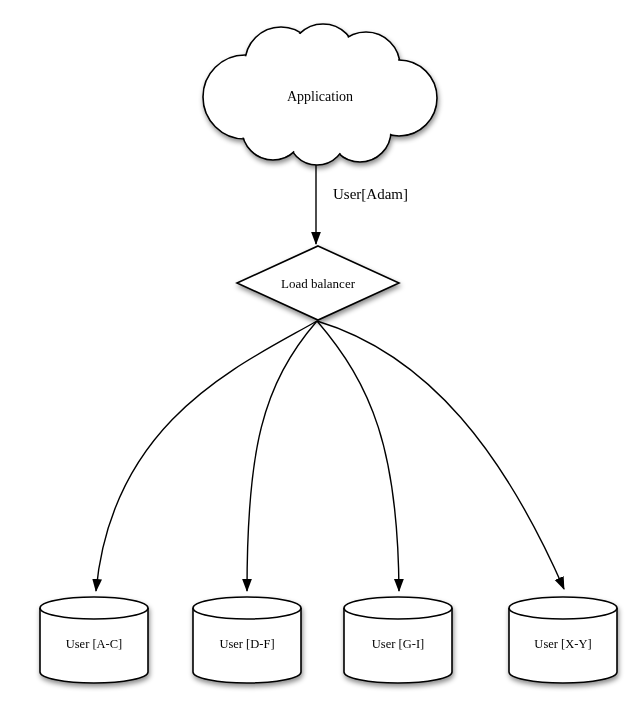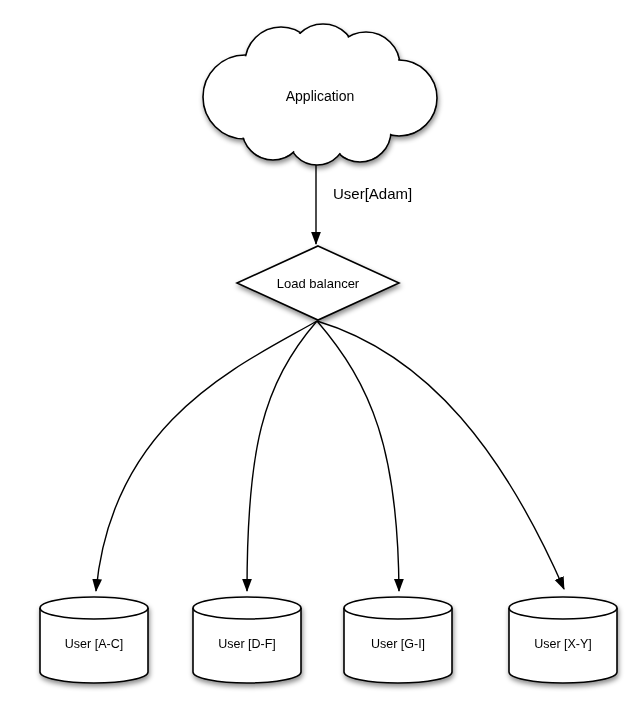--- a/index.html
+++ b/index.html
@@ -5,21 +5,21 @@
   html, body {
     margin: 0;
     padding: 0;
     background: #ffffff;
   }
   .stage {
     position: relative;
     width: 642px;
     height: 728px;
     background: #ffffff;
-    font-family: Liberation Sans, sans-serif;
+    font-family: Liberation Serif, serif;
     overflow: hidden;
   }
   svg { display: block; }
   .shadow {
     filter: drop-shadow(1px 3px 2.5px rgba(0,0,0,0.45));
   }
   .node-outline {
     fill: #ffffff;
     stroke: #000000;
     stroke-width: 1.6;

